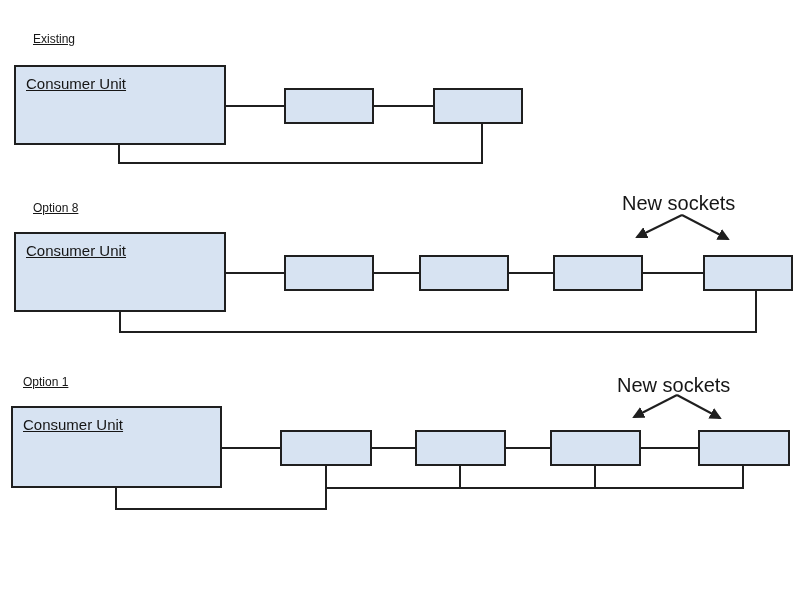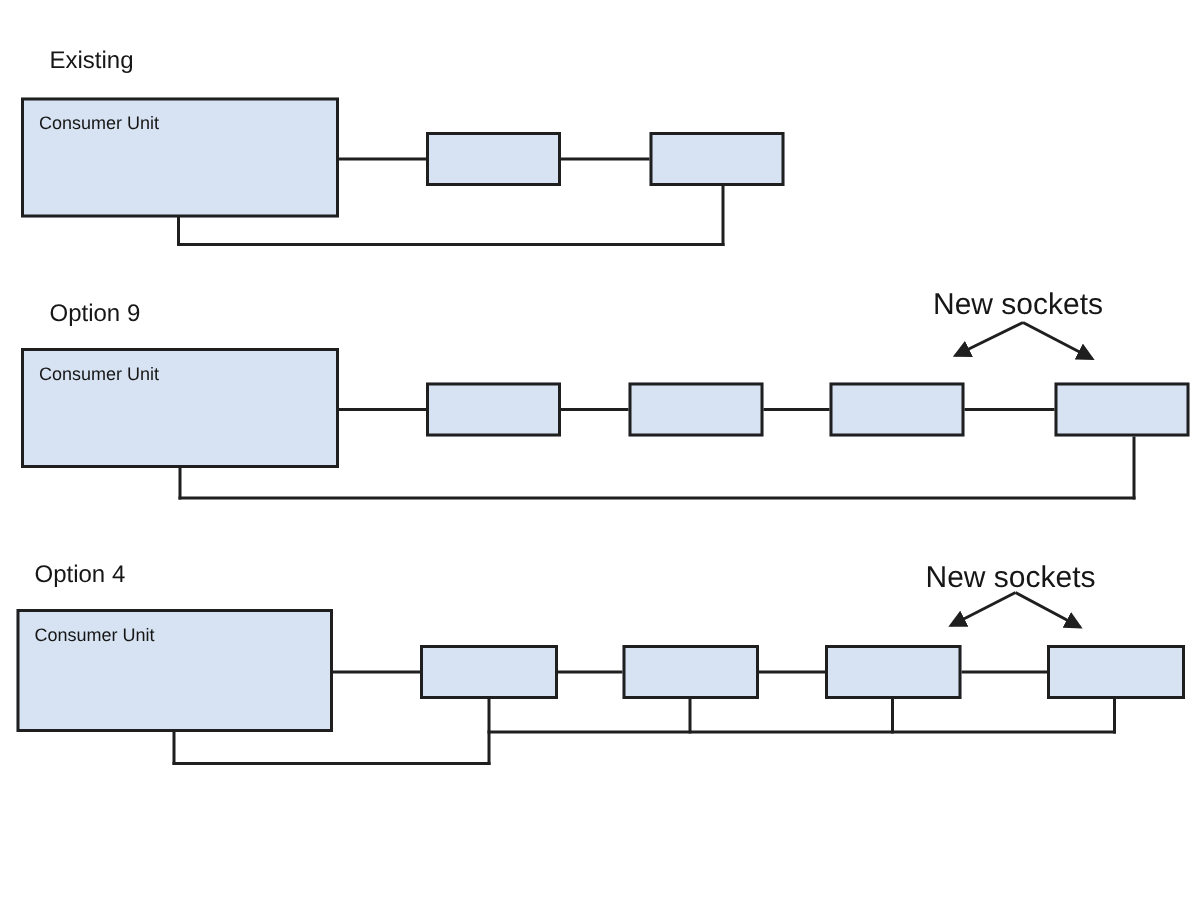--- a/index.html
+++ b/index.html
@@ -4,23 +4,23 @@
 <style>
   * { margin:0; padding:0; box-sizing:border-box; }
   html,body { background:#fff; }
   body { font-family:"Liberation Sans", sans-serif; }
   .canvas {
     position:relative; width:800px; height:600px;
     background:var(--background,#ffffff);
     color:var(--text,#161616);
     overflow:hidden;
   }
-  .section-label { position:absolute; font-size:16px; white-space:nowrap; }
+  .section-label { position:absolute; font-size:12px; white-space:nowrap;text-decoration:underline; }
   .box { position:absolute; background:var(--box-fill,#d7e3f2); border:2px solid var(--box-border,#1f1f1f); }
-  .cu-label { display:block; padding:8px 0 0 10px; font-size:12px; white-space:nowrap; }
+  .cu-label { display:block; padding:8px 0 0 10px; font-size:15px; white-space:nowrap;text-decoration:underline; }
   .wire { position:absolute; background:var(--wire,#1f1f1f); }
   .wire.h { height:2px; }
   .wire.v { width:2px; }
   .annotation { position:absolute; font-size:20px; white-space:nowrap; }
   .arrows { position:absolute; }
   .arrows line { stroke:var(--wire,#1f1f1f); stroke-width:2; }
 </style>
 </head>
 <body>
 
@@ -37,21 +37,21 @@
     <div class="box" style="left:433px; top:88px; width:90px; height:36px;"></div>
 
     <div class="wire h" style="left:226px; top:105px; width:58px;"></div>
     <div class="wire h" style="left:374px; top:105px; width:59px;"></div>
     <div class="wire v" style="left:481px; top:124px; height:40px;"></div>
     <div class="wire h" style="left:118px; top:162px; width:365px;"></div>
     <div class="wire v" style="left:118px; top:144px; height:20px;"></div>
   </section>
 
   <section>
-    <div class="section-label" style="left:33px; top:201px;">Option 9</div>
+    <div class="section-label" style="left:33px; top:201px;">Option 8</div>
 
     <div class="box" style="left:14px; top:232px; width:212px; height:80px;">
       <span class="cu-label">Consumer Unit</span>
     </div>
 
     <div class="box" style="left:284px; top:255px; width:90px; height:36px;"></div>
     <div class="box" style="left:419px; top:255px; width:90px; height:36px;"></div>
     <div class="box" style="left:553px; top:255px; width:90px; height:36px;"></div>
     <div class="box" style="left:703px; top:255px; width:90px; height:36px;"></div>
 
@@ -69,21 +69,21 @@
         <marker id="ah-o1" markerWidth="6" markerHeight="6" refX="5" refY="3" orient="auto">
           <polygon points="0 0, 6 3, 0 6" fill="#1f1f1f"></polygon>
         </marker>
       </defs>
       <line x1="82" y1="9" x2="37" y2="31" marker-end="url(#ah-o1)"></line>
       <line x1="82" y1="9" x2="128" y2="33" marker-end="url(#ah-o1)"></line>
     </svg>
   </section>
 
   <section>
-    <div class="section-label" style="left:23px; top:375px;">Option 4</div>
+    <div class="section-label" style="left:23px; top:375px;">Option 1</div>
 
     <div class="box" style="left:11px; top:406px; width:211px; height:82px;">
       <span class="cu-label">Consumer Unit</span>
     </div>
 
     <div class="box" style="left:280px; top:430px; width:92px; height:36px;"></div>
     <div class="box" style="left:415px; top:430px; width:91px; height:36px;"></div>
     <div class="box" style="left:550px; top:430px; width:91px; height:36px;"></div>
     <div class="box" style="left:698px; top:430px; width:92px; height:36px;"></div>
 

